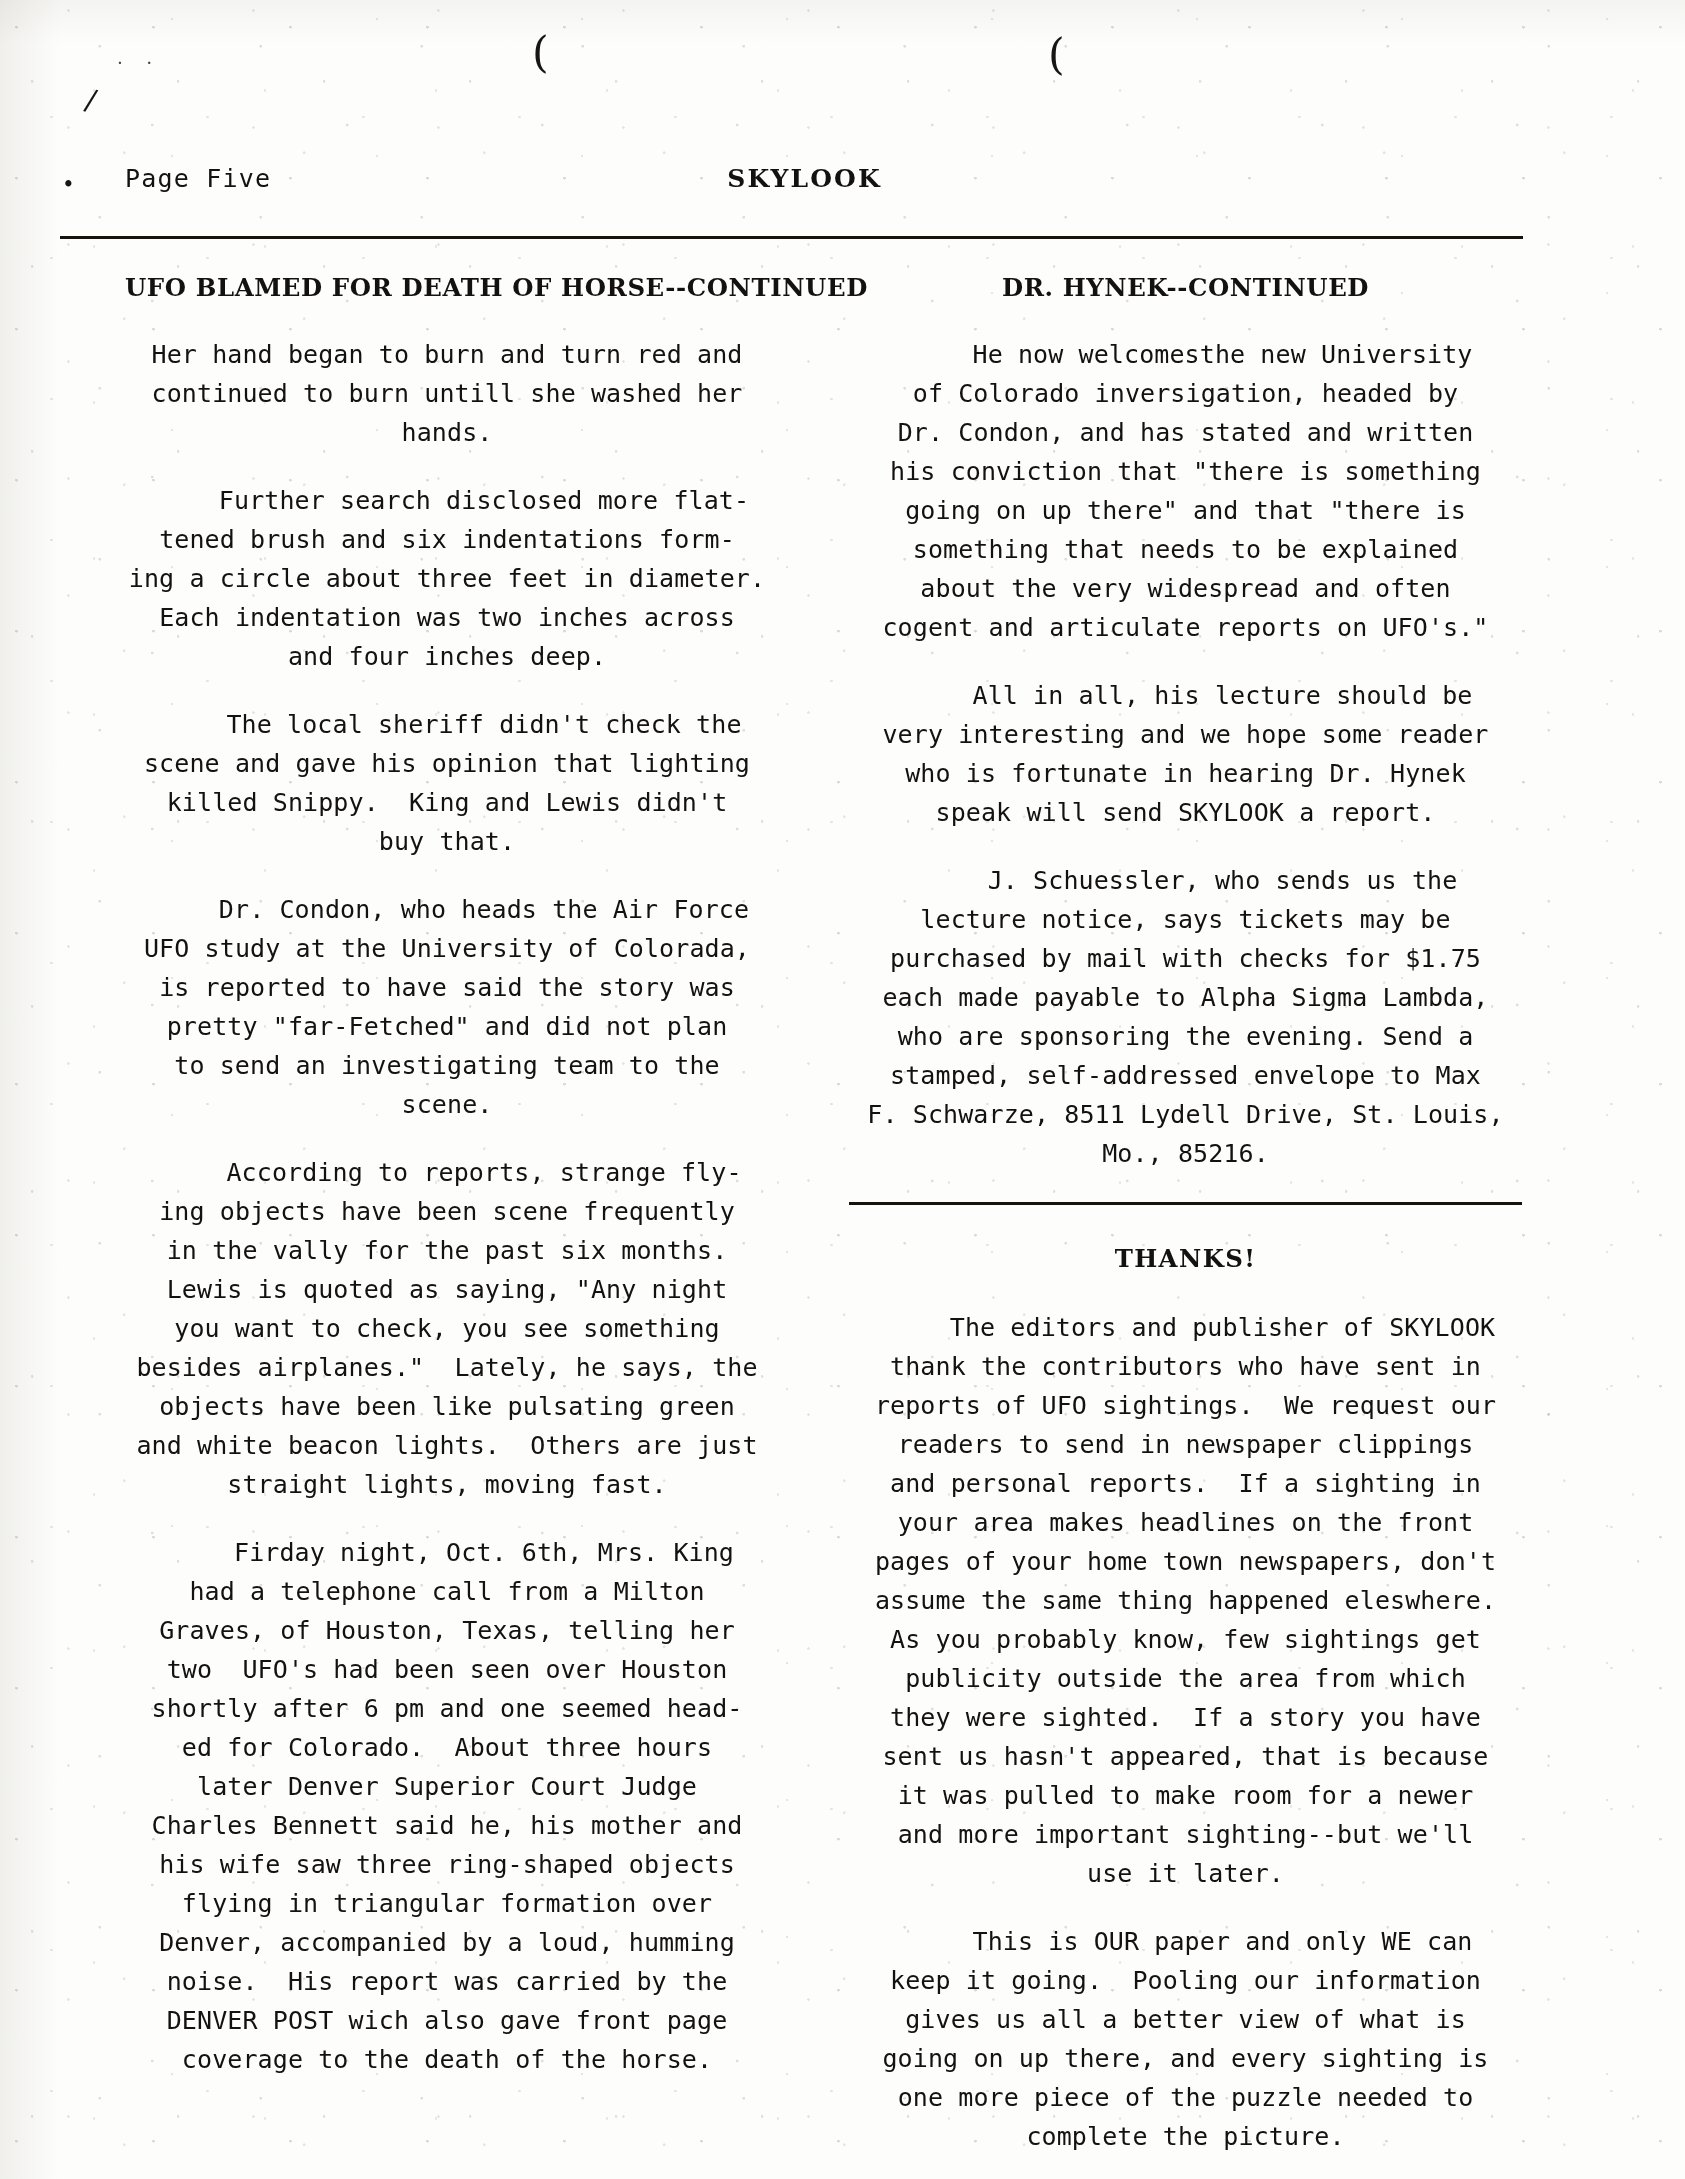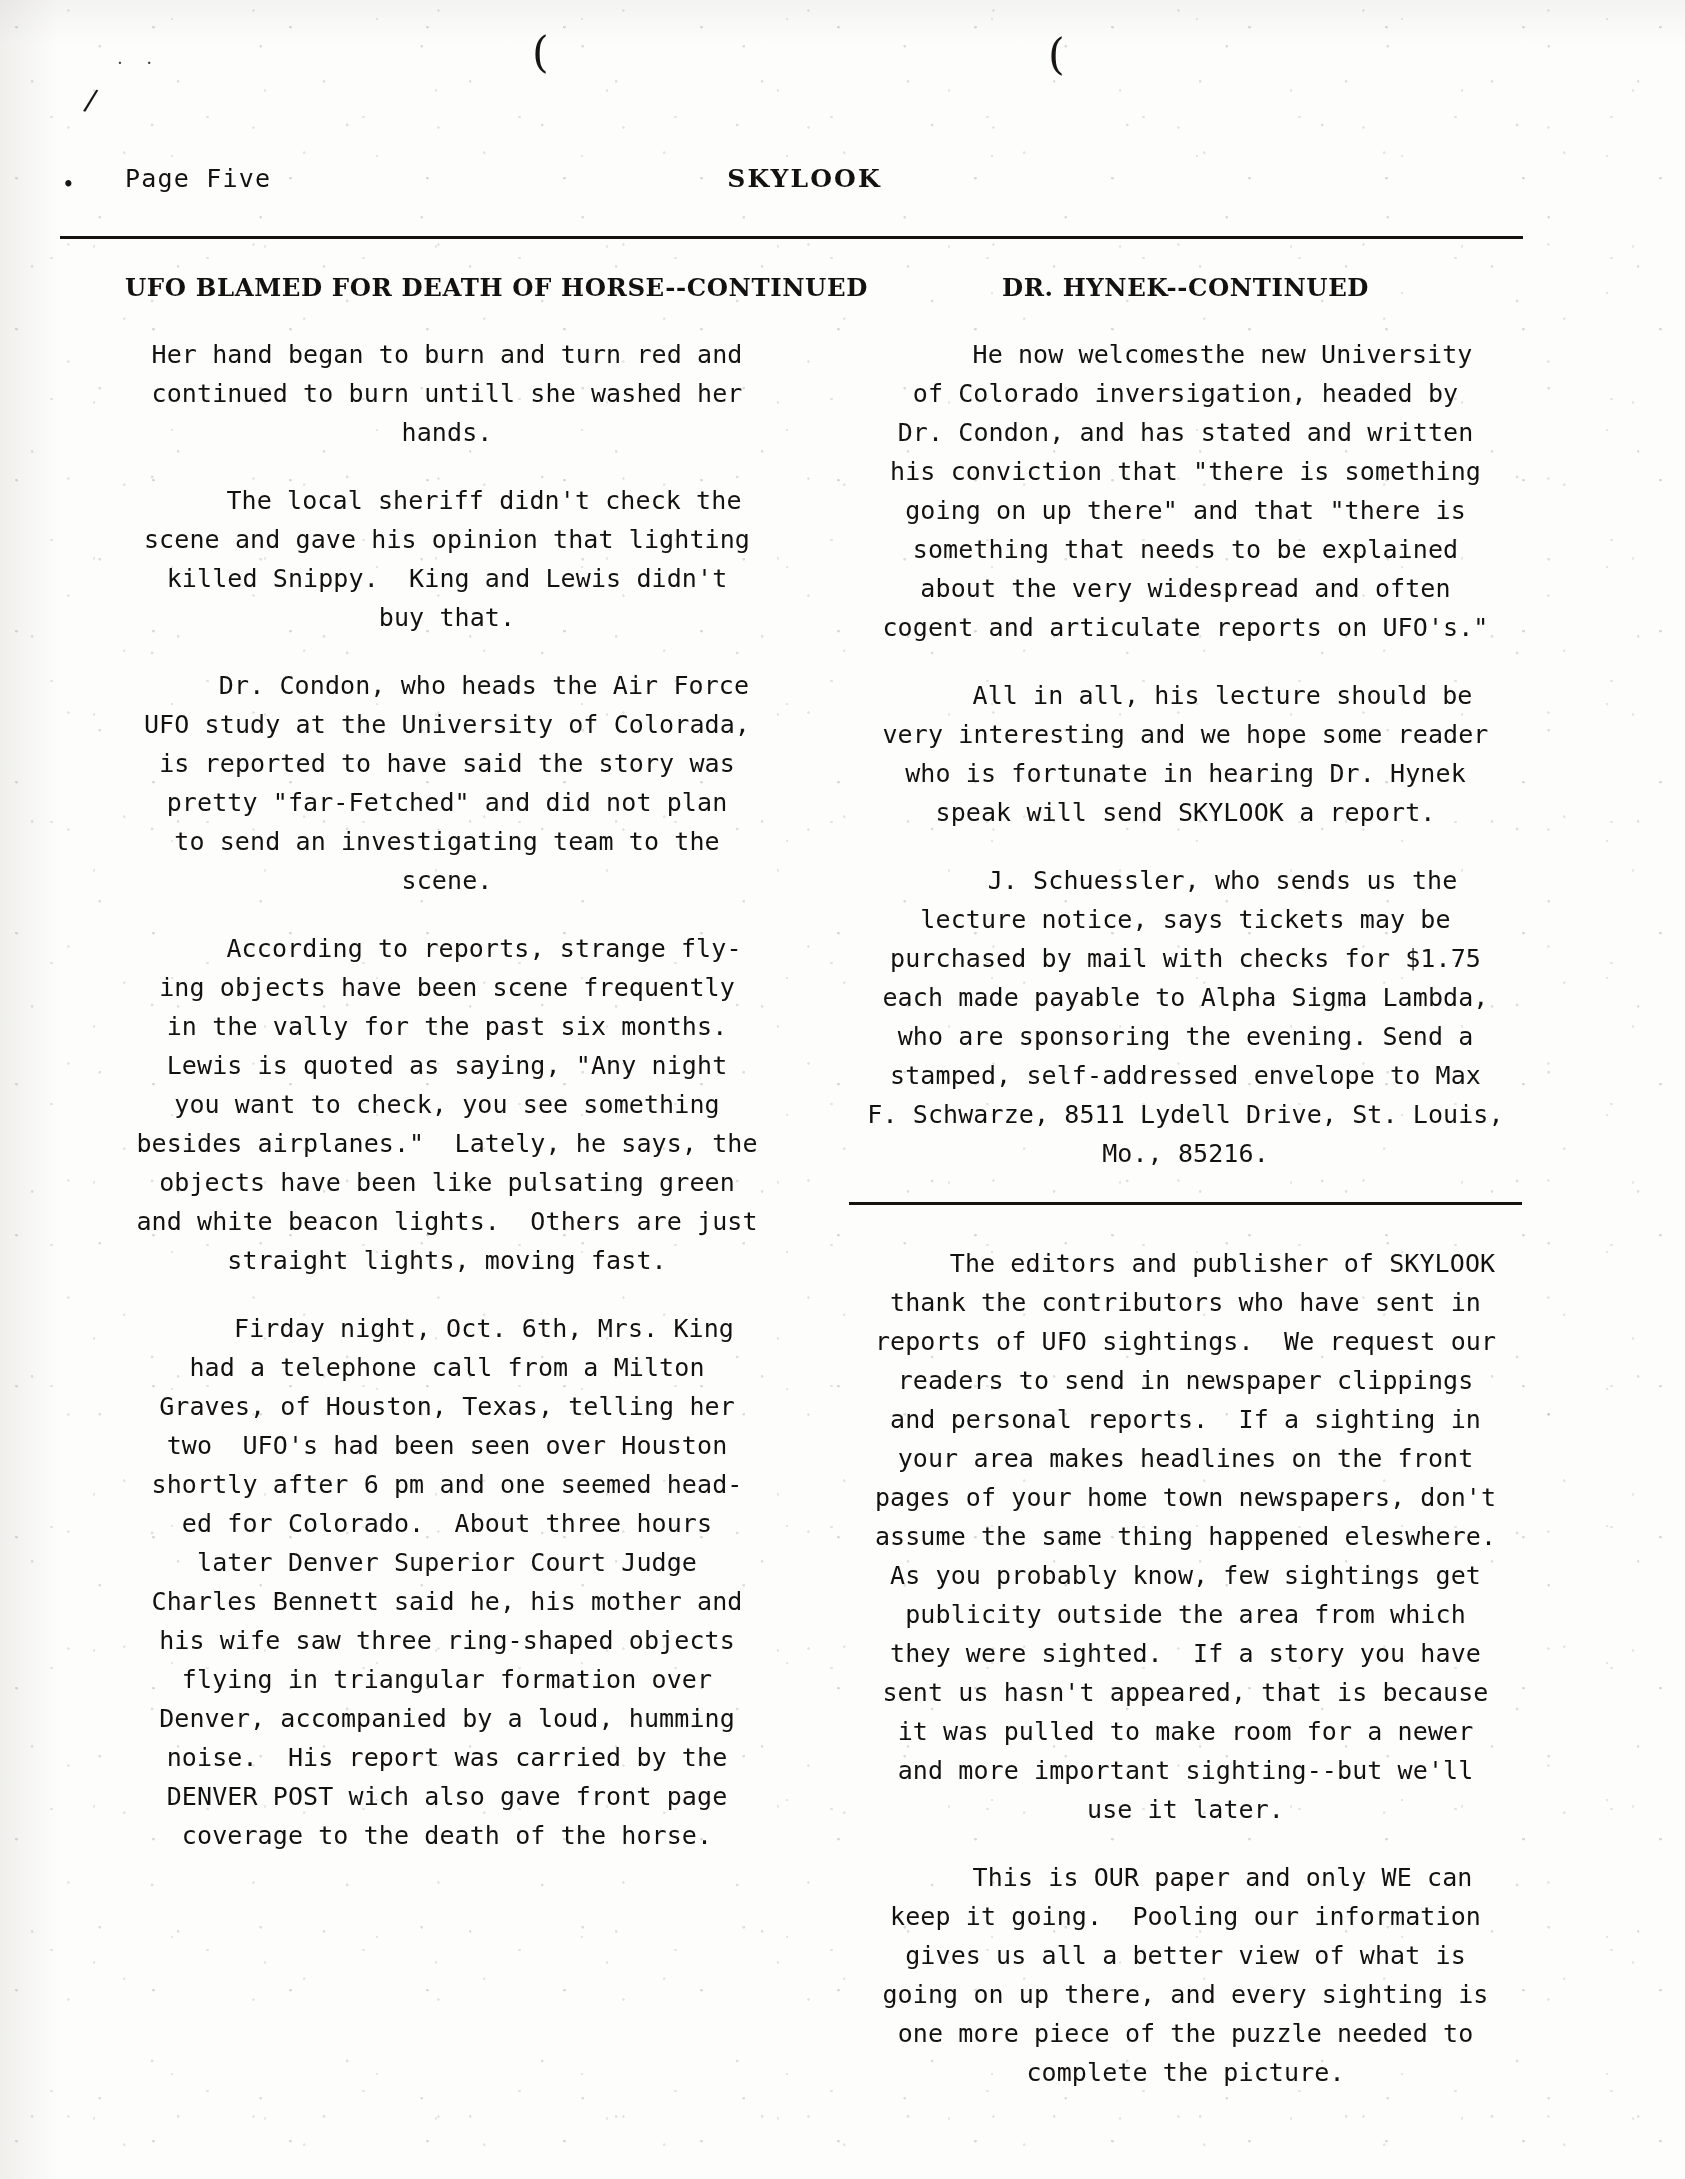--- a/index.html
+++ b/index.html
@@ -158,20 +158,25 @@
   <div class="rule-top"></div>
 
   <div class="cols">
 
     <div class="col left">
       <div class="sec-head">UFO BLAMED FOR DEATH OF HORSE--CONTINUED</div>
 
       <p class="body">Her hand began to burn and turn red and
 continued to burn untill she washed her
 hands.</p>
+      <p class="body ind">Further search disclosed more flat-
+tened brush and six indentations form-
+ing a circle about three feet in diameter.
+Each indentation was two inches across
+and four inches deep.</p>
       <p class="body ind">The local sheriff didn't check the
 scene and gave his opinion that lighting
 killed Snippy.  King and Lewis didn't
 buy that.</p>
       <p class="body ind">Dr. Condon, who heads the Air Force
 UFO study at the University of Colorada,
 is reported to have said the story was
 pretty "far-Fetched" and did not plan
 to send an investigating team to the
 scene.</p>
@@ -219,20 +224,21 @@
 lecture notice, says tickets may be
 purchased by mail with checks for $1.75
 each made payable to Alpha Sigma Lambda,
 who are sponsoring the evening. Send a
 stamped, self-addressed envelope to Max
 F. Schwarze, 8511 Lydell Drive, St. Louis,
 Mo., 85216.</p>
 
       <div class="divider"></div>
 
+      <div class="thanks-title">THANKS!</div>
 
       <p class="body ind">The editors and publisher of SKYLOOK
 thank the contributors who have sent in
 reports of UFO sightings.  We request our
 readers to send in newspaper clippings
 and personal reports.  If a sighting in
 your area makes headlines on the front
 pages of your home town newspapers, don't
 assume the same thing happened eleswhere.
 As you probably know, few sightings get

